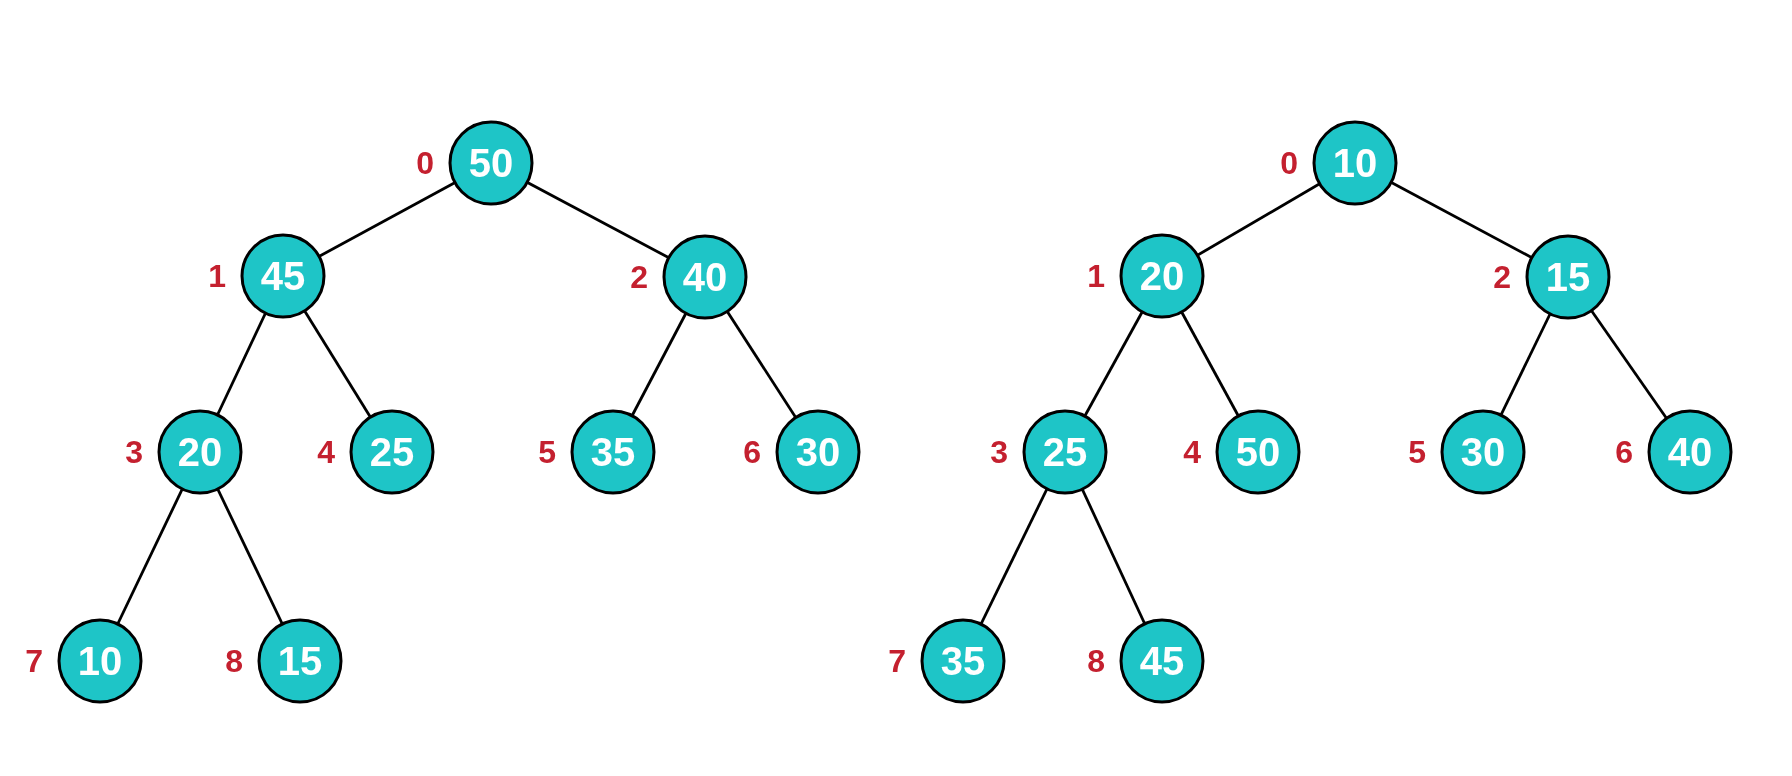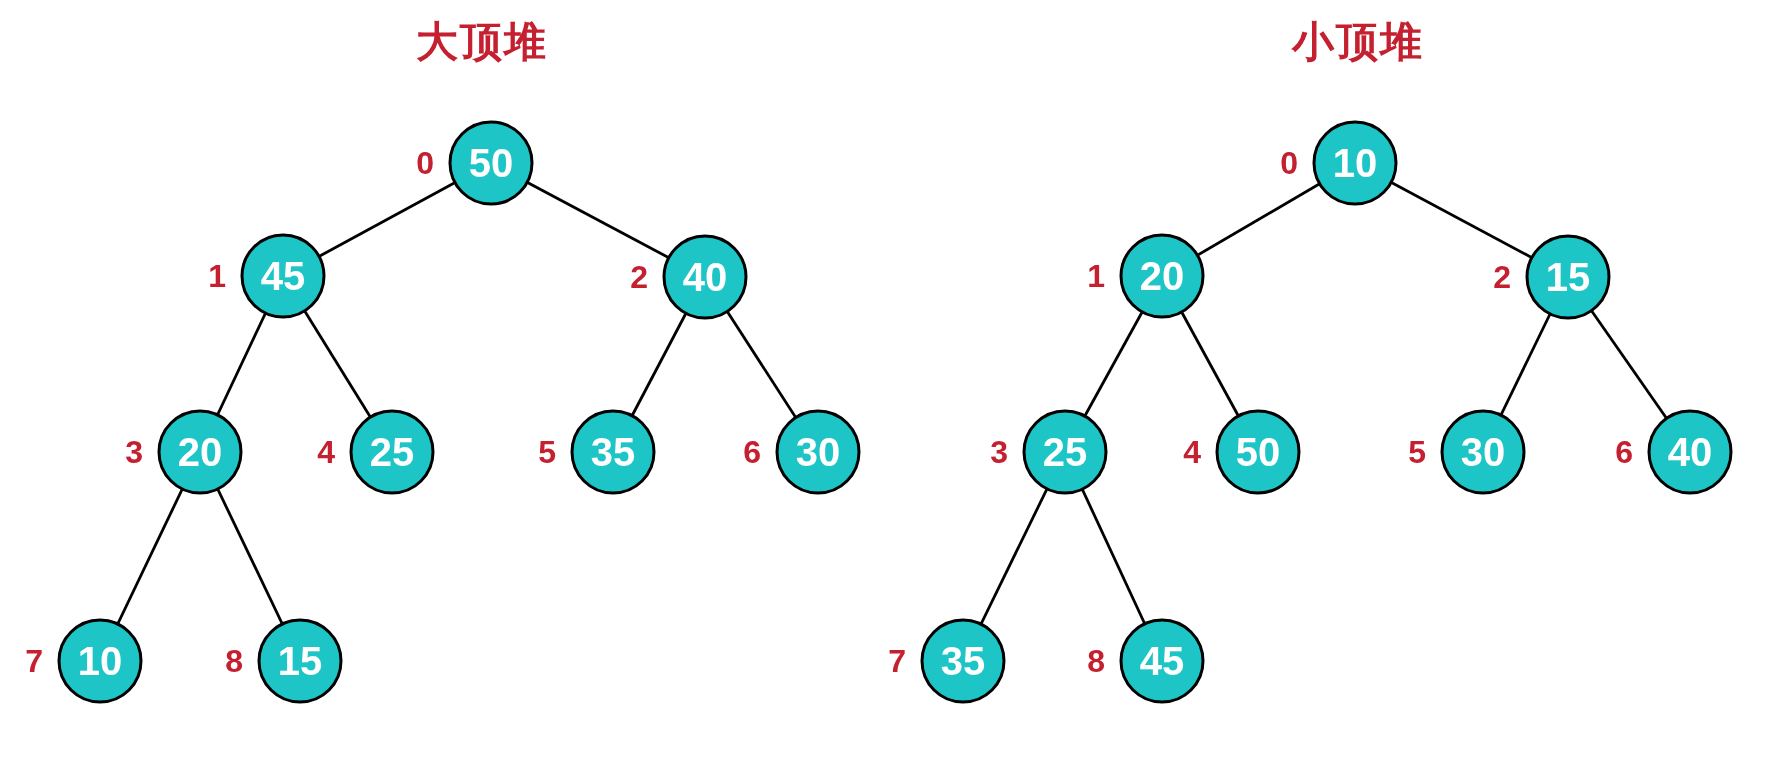--- a/index.html
+++ b/index.html
@@ -51,22 +51,20 @@
     font-family: "Liberation Sans", sans-serif;
     font-size: 32px;
     font-weight: bold;
     text-anchor: end;
   }
 </style>
 </head>
 <body style="background: rgb(255, 255, 255);">
 
 <div class="stage">
-  <div class="tree-title" id="title-left" style="color: rgb(196, 32, 47);">大顶堆</div>
-  <div class="tree-title" id="title-right" style="color: rgb(196, 32, 47);">小顶堆</div>
   <svg id="diagram-svg" width="1792" height="776" viewBox="0 0 1792 776">
       <g>
         <line x1="491" y1="163" x2="283" y2="276" class="edge" stroke="#000000"></line>
         <line x1="491" y1="163" x2="705" y2="277" class="edge" stroke="#000000"></line>
         <line x1="283" y1="276" x2="200" y2="452" class="edge" stroke="#000000"></line>
         <line x1="283" y1="276" x2="392" y2="452" class="edge" stroke="#000000"></line>
         <line x1="705" y1="277" x2="613" y2="452" class="edge" stroke="#000000"></line>
         <line x1="705" y1="277" x2="818" y2="452" class="edge" stroke="#000000"></line>
         <line x1="200" y1="452" x2="100" y2="661" class="edge" stroke="#000000"></line>
         <line x1="200" y1="452" x2="300" y2="661" class="edge" stroke="#000000"></line>

